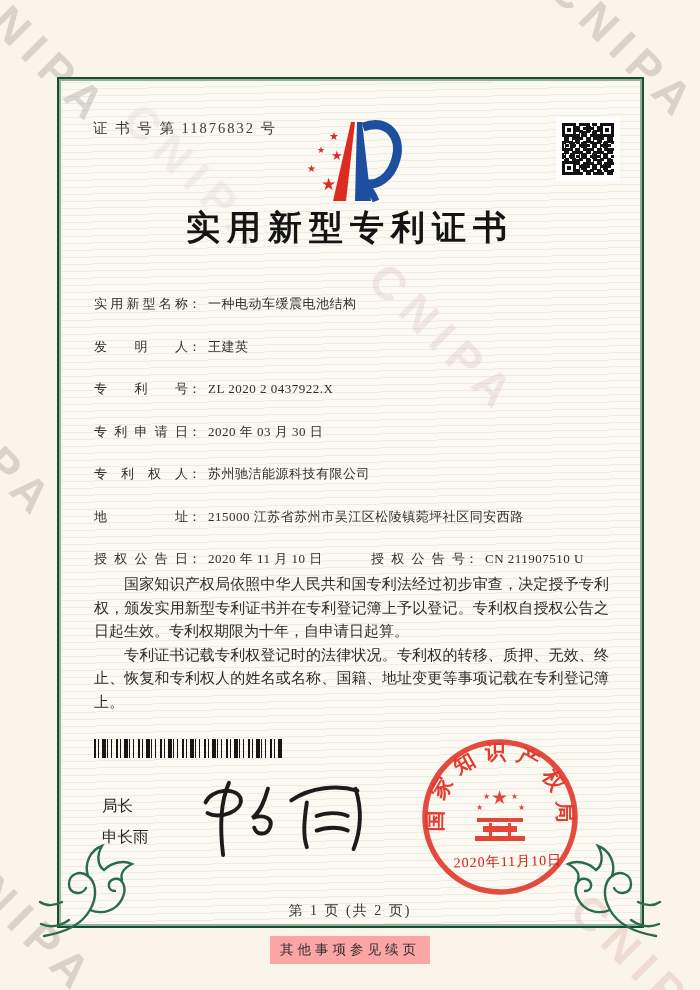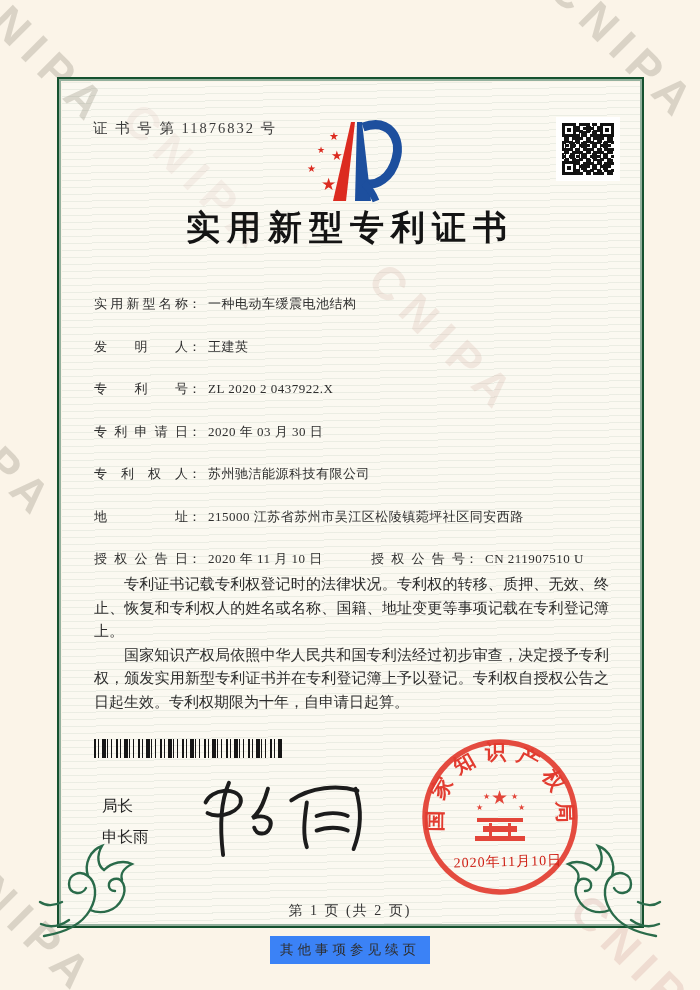--- a/index.html
+++ b/index.html
@@ -69,21 +69,21 @@
   .sig-block{position:absolute;left:102px;top:790px;font-size:15.5px;line-height:31px;color:#222;}
   .signature{position:absolute;left:190px;top:770px;width:185px;height:92px;}
 
   .seal{position:absolute;left:419px;top:736px;width:162px;height:162px;}
   .seal-date{position:absolute;left:428px;top:853px;width:160px;text-align:center;
       color:#cf2015;font-size:14px;letter-spacing:1px;transform:rotate(-1.5deg);}
 
   .page-info{position:absolute;left:0;top:902px;width:100%;text-align:center;
       font-size:14px;letter-spacing:2px;color:#333;}
   .cont-note{position:absolute;left:50%;top:936px;transform:translateX(-50%);
-      background:#3b82f6;padding:5px 10px;font-size:13.5px;letter-spacing:4px;color:#2e2e2e;}
+      background:#fca5a5;padding:5px 10px;font-size:13.5px;letter-spacing:4px;color:#2e2e2e;}
 
   .flourish{position:absolute;width:108px;height:100px;z-index:5;}
   .fl-bl{left:36px;top:842px;}
   .fl-br{left:556px;top:842px;transform:scaleX(-1);}
 </style>
 </head>
 <body>
 
 <div class="page">
 
@@ -152,22 +152,22 @@
       </div>
       <div class="frow">
         <span class="flabel">授权公告日</span><span>：</span><span class="fvalue">2020 年 11 月 10 日</span>
         <span class="gpair2">
           <span class="flabel">授权公告号</span><span>：</span><span class="fvalue">CN 211907510 U</span>
         </span>
       </div>
     </div>
 
     <div class="paras">
+      <p>国家知识产权局依照中华人民共和国专利法经过初步审查，决定授予专利权，颁发实用新型专利证书并在专利登记簿上予以登记。专利权自授权公告之日起生效。专利权期限为十年，自申请日起算。</p>
       <p>专利证书记载专利权登记时的法律状况。专利权的转移、质押、无效、终止、恢复和专利权人的姓名或名称、国籍、地址变更等事项记载在专利登记簿上。</p>
-      <p>国家知识产权局依照中华人民共和国专利法经过初步审查，决定授予专利权，颁发实用新型专利证书并在专利登记簿上予以登记。专利权自授权公告之日起生效。专利权期限为十年，自申请日起算。</p>
     </div>
 
     <div class="barcode"></div>
 
     <div class="sig-block">
       <div>局长</div>
       <div>申长雨</div>
     </div>
 
     <svg class="signature" viewBox="0 0 190 92">

